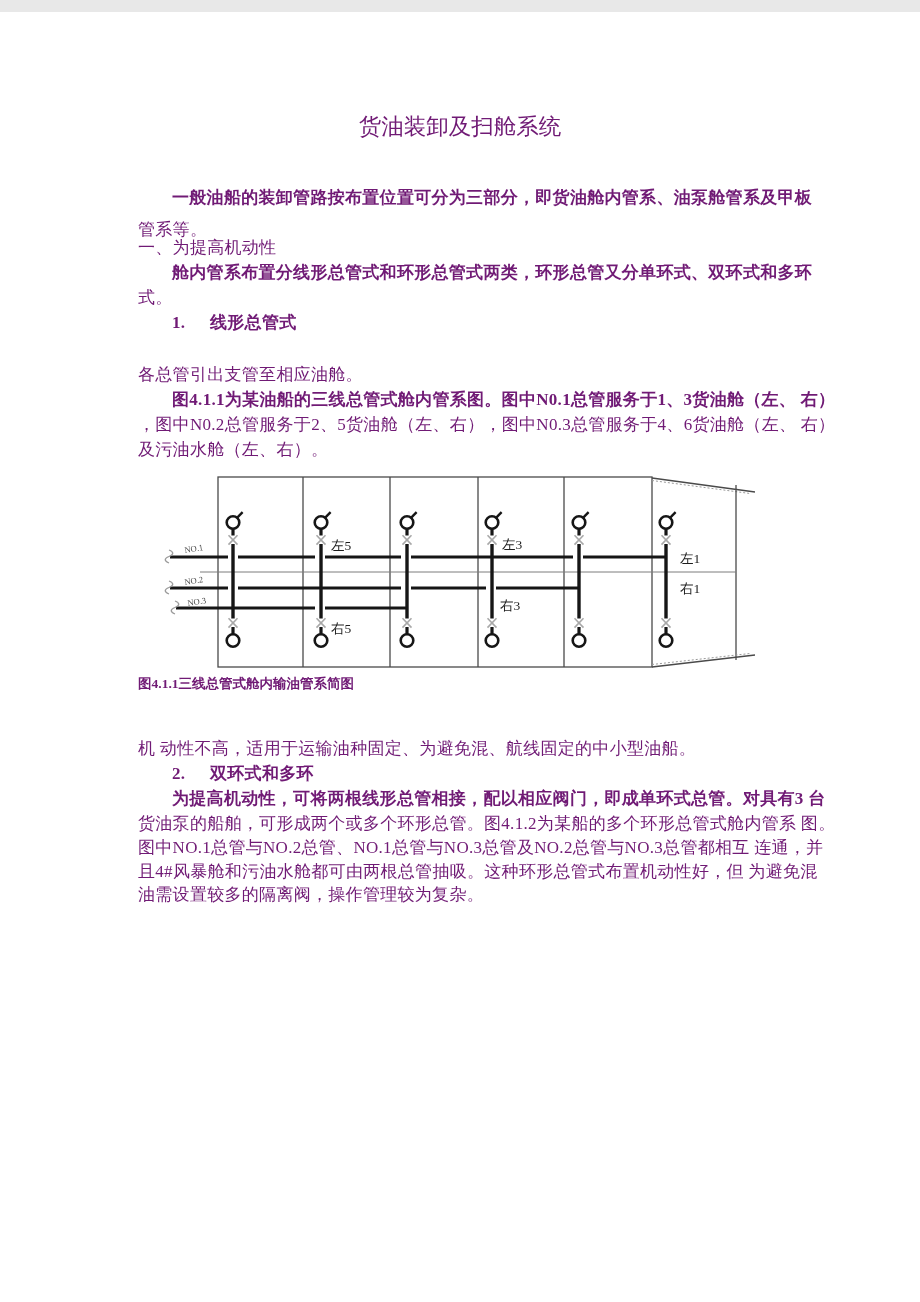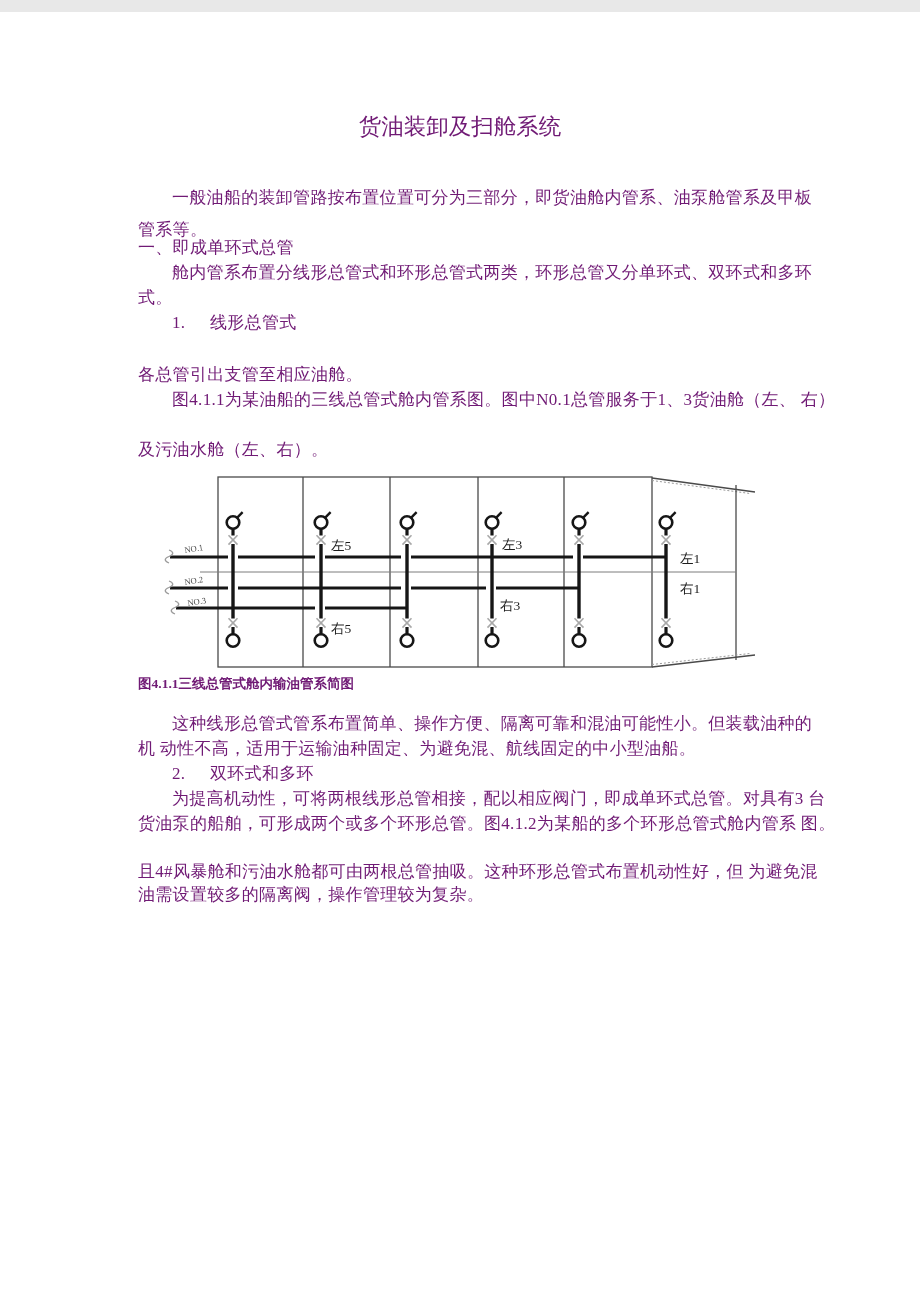--- a/index.html
+++ b/index.html
@@ -9,49 +9,50 @@
     overflow:hidden;margin:12px auto;
   }
   .doc-title{
     position:absolute;top:100px;left:0;width:920px;text-align:center;
     font-size:22.5px;line-height:30px;white-space:nowrap;
   }
   .tline{
     position:absolute;left:138px;font-size:17px;line-height:25px;height:25px;
     white-space:nowrap;letter-spacing:0.3px;
   }
-  .ind{left:172px;}
+  .ind{left:172px;font-weight:bold;}
   .hnum{display:inline-block;min-width:38px;}
   .caption{
     position:absolute;left:138px;top:663px;font-size:13.5px;font-weight:bold;
     line-height:18px;white-space:nowrap;
   }
   svg.fig{position:absolute;left:0;top:0;pointer-events:none;}
   .diag-label{font-family:"Liberation Serif","DejaVu Serif",serif;}
 </style>
 </head>
 <body>
 
 <div class="page">
 
   <div class="doc-title">货油装卸及扫舱系统</div>
 
   <div class="tline ind" style="top:173px">一般油船的装卸管路按布置位置可分为三部分，即货油舱内管系、油泵舱管系及甲板</div>
   <div class="tline" style="top:205px">管系等。</div>
 
-  <div class="tline" style="top:223px">一、即成单环式总管</div>
+  <div class="tline" style="top:223px">一、为提高机动性</div>
 
   <div class="tline ind" style="top:248px">舱内管系布置分线形总管式和环形总管式两类，环形总管又分单环式、双环式和多环</div>
   <div class="tline" style="top:273px">式。</div>
 
   <div class="tline ind" style="top:298px"><span class="hnum">1.</span><span>线形总管式</span></div>
 
   <div class="tline" style="top:350px">各总管引出支管至相应油舱。</div>
 
   <div class="tline ind" style="top:375px">图4.1.1为某油船的三线总管式舱内管系图。图中N0.1总管服务于1、3货油舱（左、 右）</div>
+  <div class="tline" style="top:400px">，图中N0.2总管服务于2、5货油舱（左、右），图中N0.3总管服务于4、6货油舱（左、 右）</div>
   <div class="tline" style="top:425px">及污油水舱（左、右）。</div>
 
   <svg class="fig" width="920" height="1302" viewBox="0 0 920 1302">
 
     <g fill="none" stroke-width="1.3" stroke="#4a4a4a">
       <rect x="218" y="465" width="434" height="190"></rect>
       <line x1="303" y1="465" x2="303" y2="655"></line>
       <line x1="390" y1="465" x2="390" y2="655"></line>
       <line x1="478" y1="465" x2="478" y2="655"></line>
       <line x1="564" y1="465" x2="564" y2="655"></line>
@@ -191,23 +192,23 @@
       <text x="331" y="621">右5</text>
       <text x="502" y="537">左3</text>
       <text x="500" y="598">右3</text>
       <text x="680" y="551">左1</text>
       <text x="680" y="581">右1</text>
     </g>
   </svg>
 
   <div class="caption">图4.1.1三线总管式舱内输油管系简图</div>
 
-  <div class="tline ind" style="top:699px">这种线形总管式管系布置简单、操作方便、隔离可靠和混油可能性小。但装载油种的</div>
   <div class="tline" style="top:724px">机 动性不高，适用于运输油种固定、为避免混、航线固定的中小型油船。</div>
 
   <div class="tline ind" style="top:749px"><span class="hnum">2.</span><span>双环式和多环</span></div>
 
   <div class="tline ind" style="top:774px">为提高机动性，可将两根线形总管相接，配以相应阀门，即成单环式总管。对具有3 台</div>
   <div class="tline" style="top:799px">货油泵的船舶，可形成两个或多个环形总管。图4.1.2为某船的多个环形总管式舱内管系 图。</div>
+  <div class="tline" style="top:823px">图中NO.1总管与NO.2总管、NO.1总管与NO.3总管及NO.2总管与NO.3总管都相互 连通，并</div>
   <div class="tline" style="top:847px">且4#风暴舱和污油水舱都可由两根总管抽吸。这种环形总管式布置机动性好，但 为避免混</div>
   <div class="tline" style="top:870px">油需设置较多的隔离阀，操作管理较为复杂。</div>
 
 </div>
 
 </body></html>

